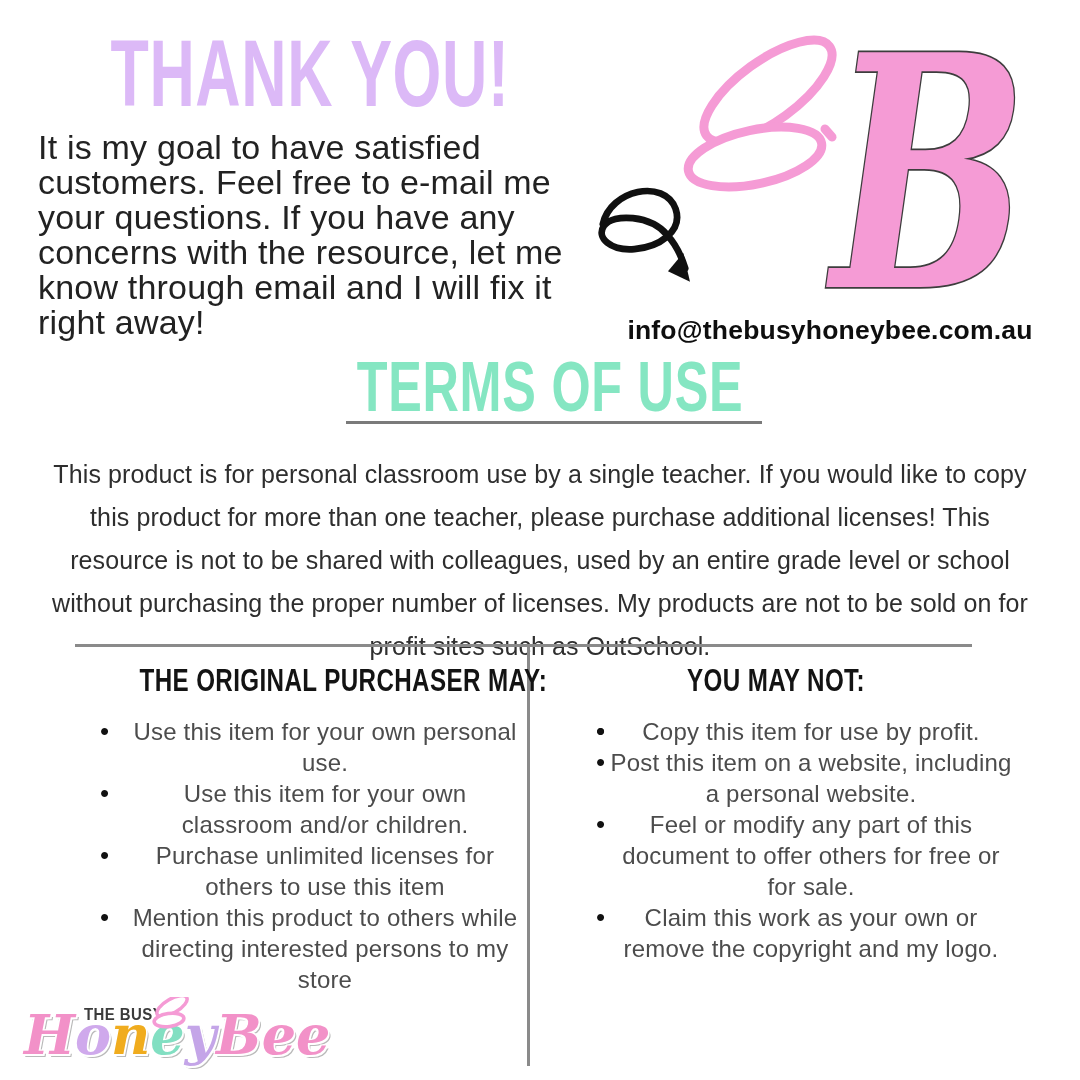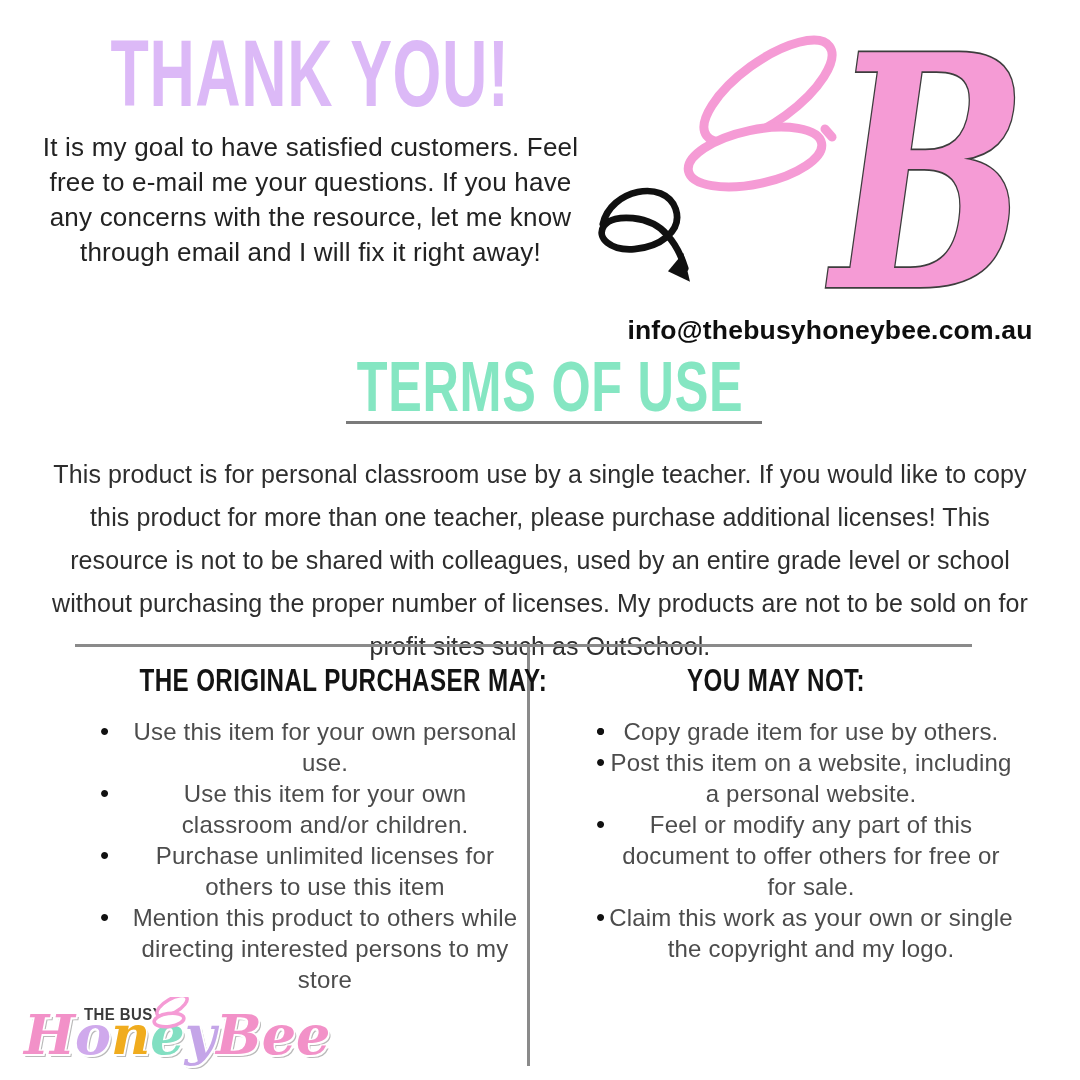--- a/index.html
+++ b/index.html
@@ -27,22 +27,22 @@
     color: #DCB9F7;
     letter-spacing: 1px;
     transform: scaleX(0.66);
     transform-origin: 50% 0;
     white-space: nowrap;
   }
   .thank-message {
     position: absolute;
     top: 126px; left: 38px;
     width: 545px;
-    text-align: center;
-    font-size: 26px;
+    text-align: left;
+    font-size: 34px;
     line-height: 35px;
     color: #222222;
     letter-spacing: 0.2px;
   }
 
   
   .curly-arrow {
     position: absolute;
     left: 590px; top: 178px;
     width: 108px; height: 115px;
@@ -261,33 +261,33 @@
   </section>
 
   <section class="col col-right">
     <h3 class="col-heading">YOU MAY NOT:</h3>
     <ul class="bullet-list">
       <li>
         <span class="bullet">•</span>
       </li>
       <li>
         <span class="bullet">•</span>
-        <span>Copy grade item for use by others.</span>
+        <span>Copy this item for use by profit.</span>
       </li>
       <li>
         <span class="bullet">•</span>
         <span>Post this item on a website, including a personal website.</span>
       </li>
       <li>
         <span class="bullet">•</span>
         <span>Feel or modify any part of this document to offer others for free or for sale.</span>
       </li>
       <li>
         <span class="bullet">•</span>
-        <span>Claim this work as your own or single the copyright and my logo.</span>
+        <span>Claim this work as your own or remove the copyright and my logo.</span>
       </li>
     </ul>
   </section>
 
   <div class="footer-logo">
     <span class="the-busy">THE BUSY</span>
     <div class="honeybee">
       <span class="hl-h">H</span><span class="hl-o">o</span><span class="hl-n">n</span><span class="hl-e">e</span><span class="hl-y">y</span><span class="hl-bee">Bee</span>
     </div>
     <svg class="footer-wings" viewBox="0 0 52 34" aria-hidden="true">

